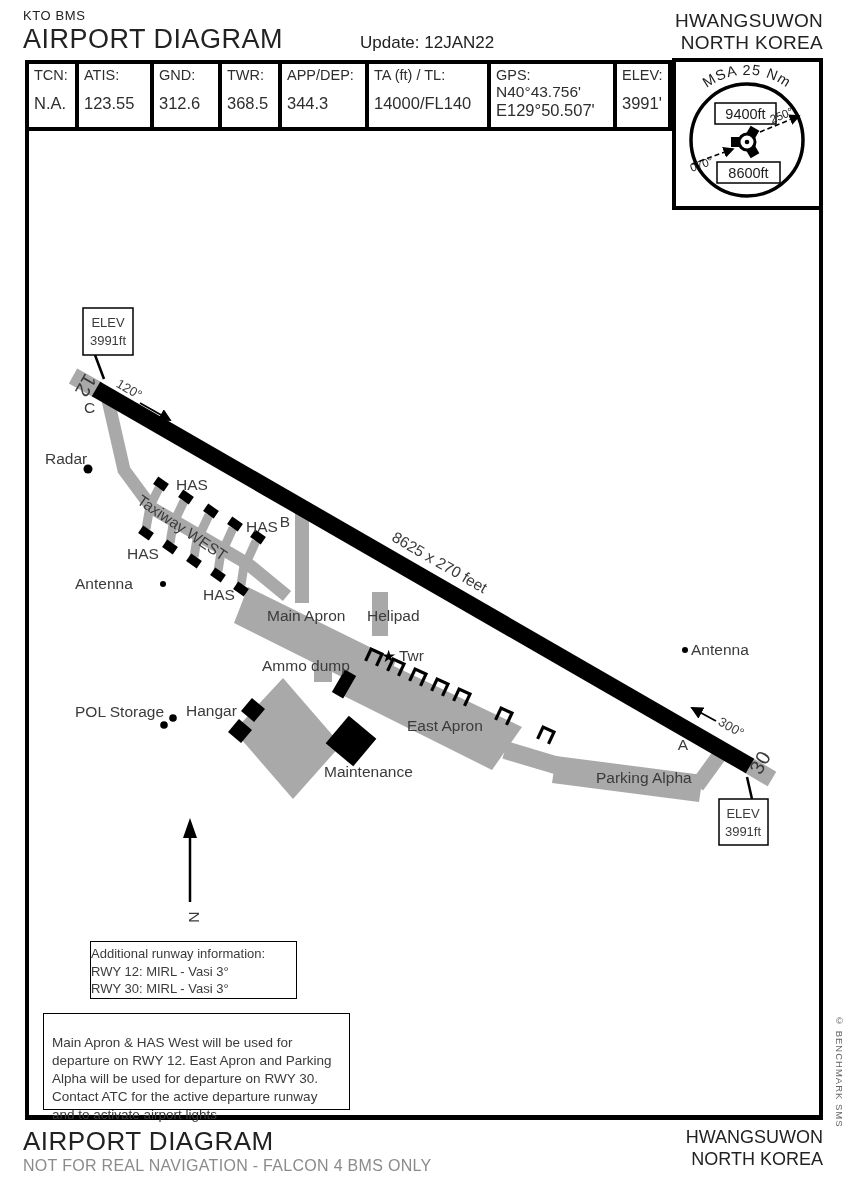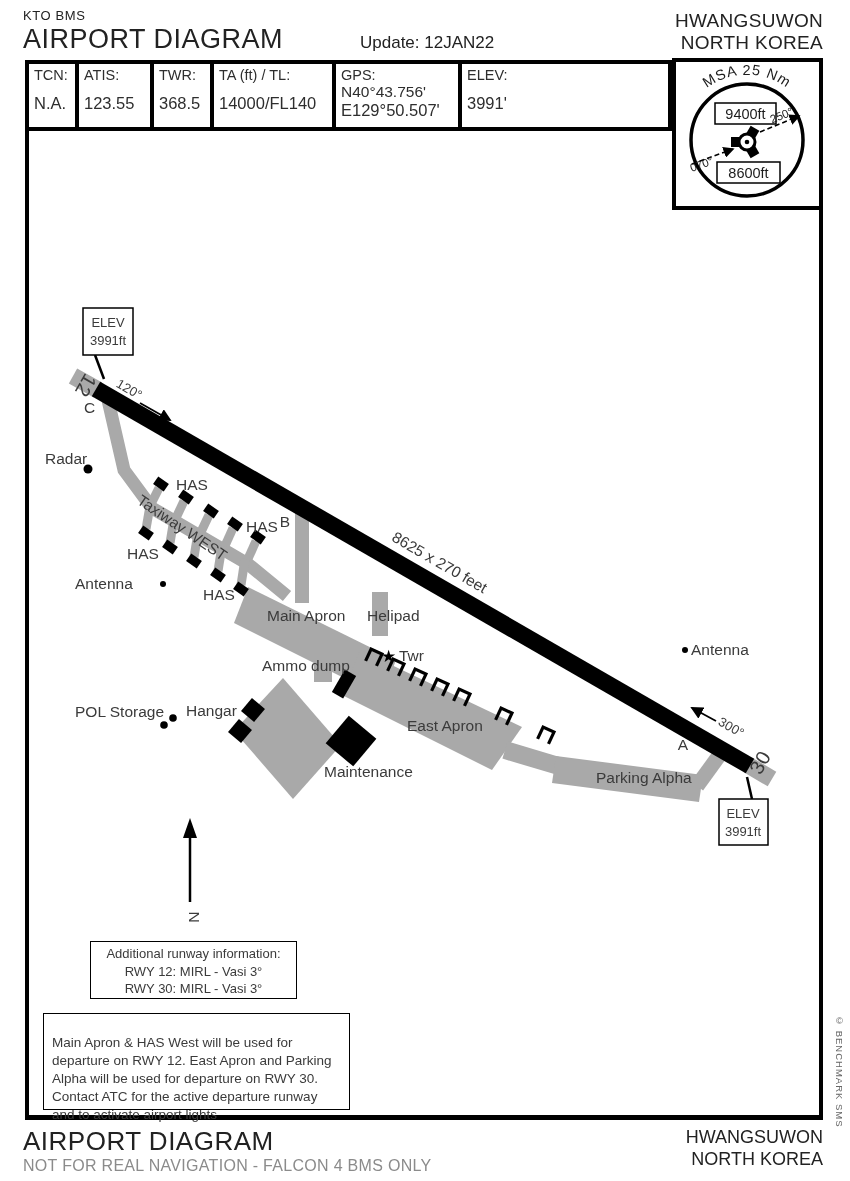--- a/index.html
+++ b/index.html
@@ -25,21 +25,21 @@
   .cell .mid { font-size:15.5px; color:#2e2e2e; white-space:nowrap; }
   .w1{width:50px}.w2{width:75px}.w3{width:68px}.w4{width:60px}.w5{width:87px}.w6{width:122px}.w7{width:126px}
 
   
   .msa-box { left:672px; top:58px; width:151px; height:152px; border:4px solid #000; background:#fff; }
 
   
   .map-frame { left:25px; top:130px; width:798px; height:990px; border-left:4px solid #000; border-right:4px solid #000; border-bottom:5px solid #000; background:#fff; }
 
   
-  .rwyinfo-box { left:90px; top:941px; width:207px; height:58px; border:1.5px solid #000; background:#fff; text-align:center; font-size:13px; line-height:17.5px; padding-top:3px; color:#3b3b3b; }
+  .rwyinfo-box { left:90px; top:941px; width:207px; height:58px; border:1.5px solid #000; background:#fff; text-align:left; font-size:13px; line-height:17.5px; padding-top:3px; color:#3b3b3b; }
   .note-box { left:43px; top:1013px; width:307px; height:97px; border:1.5px solid #000; background:#fff; font-size:13.5px; line-height:18px; padding:20px 0 0 8px; color:#3b3b3b; }
 
   
   .ftr-title { left:23px; top:1126px; font-size:26px; letter-spacing:.5px; color:#222; }
   .ftr-sub { left:23px; top:1157px; font-size:16px; color:#8b8b8b; letter-spacing:.3px; }
   .ftr-right { right:27px; top:1126px; text-align:right; font-size:18px; line-height:22px; color:#222; }
   .credit { right:5px; top:1015px; writing-mode:vertical-rl; font-size:9.5px; color:#666; letter-spacing:1px; }
 
   
   svg.map { position:absolute; left:0; top:0; }
@@ -67,23 +67,31 @@
 
 <div class="abs info-table">
   <div class="cell w1">
     <div class="lbl">TCN:</div>
     <div class="val">N.A.</div>
   </div>
   <div class="cell w2">
     <div class="lbl">ATIS:</div>
     <div class="val">123.55</div>
   </div>
+  <div class="cell w3">
+    <div class="lbl">GND:</div>
+    <div class="val">312.6</div>
+  </div>
   <div class="cell w4">
     <div class="lbl">TWR:</div>
     <div class="val">368.5</div>
+  </div>
+  <div class="cell w5">
+    <div class="lbl">APP/DEP:</div>
+    <div class="val">344.3</div>
   </div>
   <div class="cell w6">
     <div class="lbl">TA (ft) / TL:</div>
     <div class="val">14000/FL140</div>
   </div>
   <div class="cell w7">
     <div class="lbl">GPS:</div>
     <div class="mid">N40°43.756'</div>
     <div class="val">E129°50.507'</div>
   </div>

